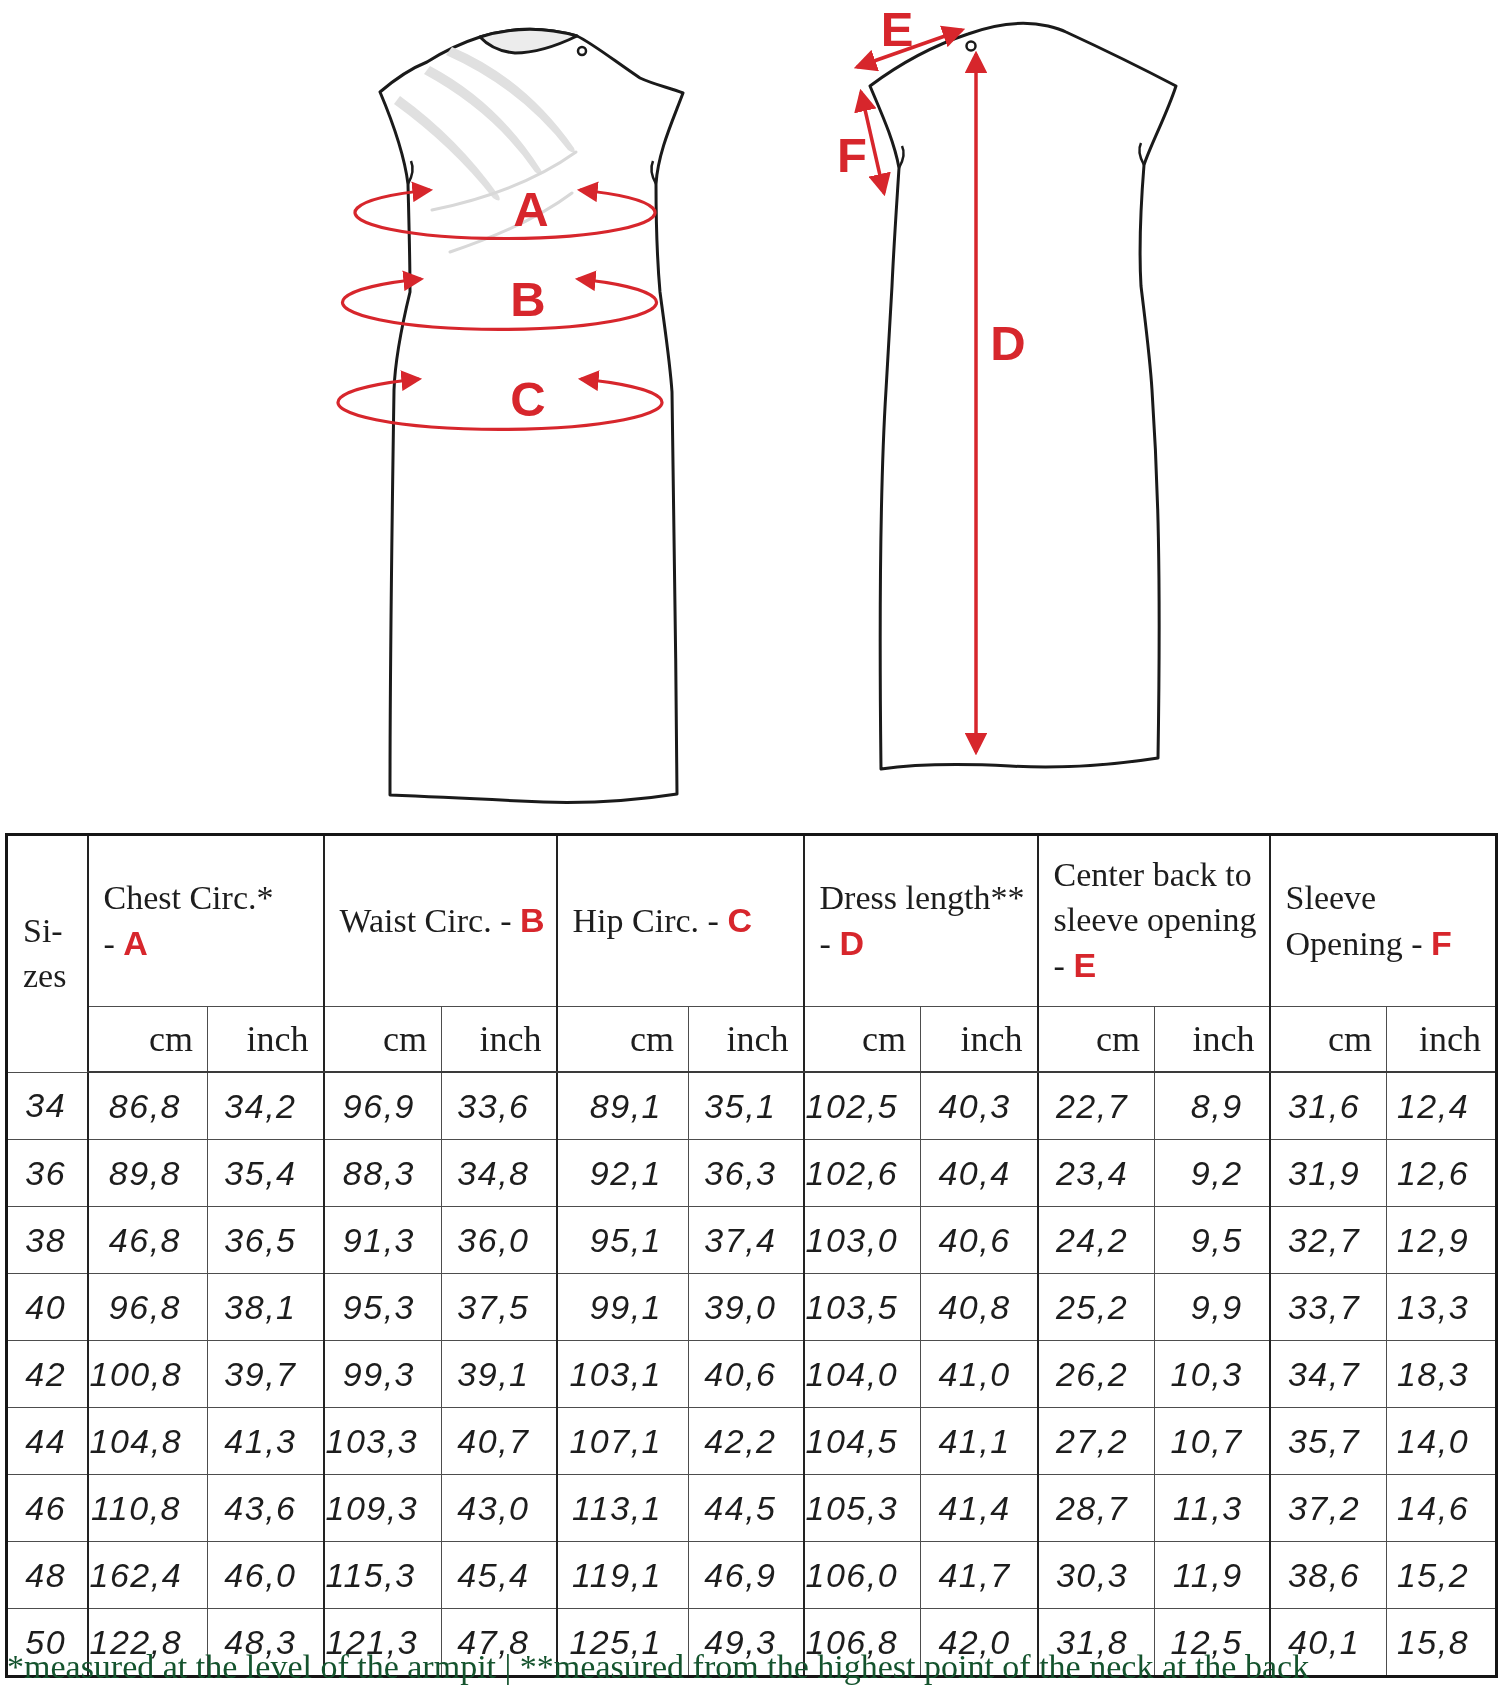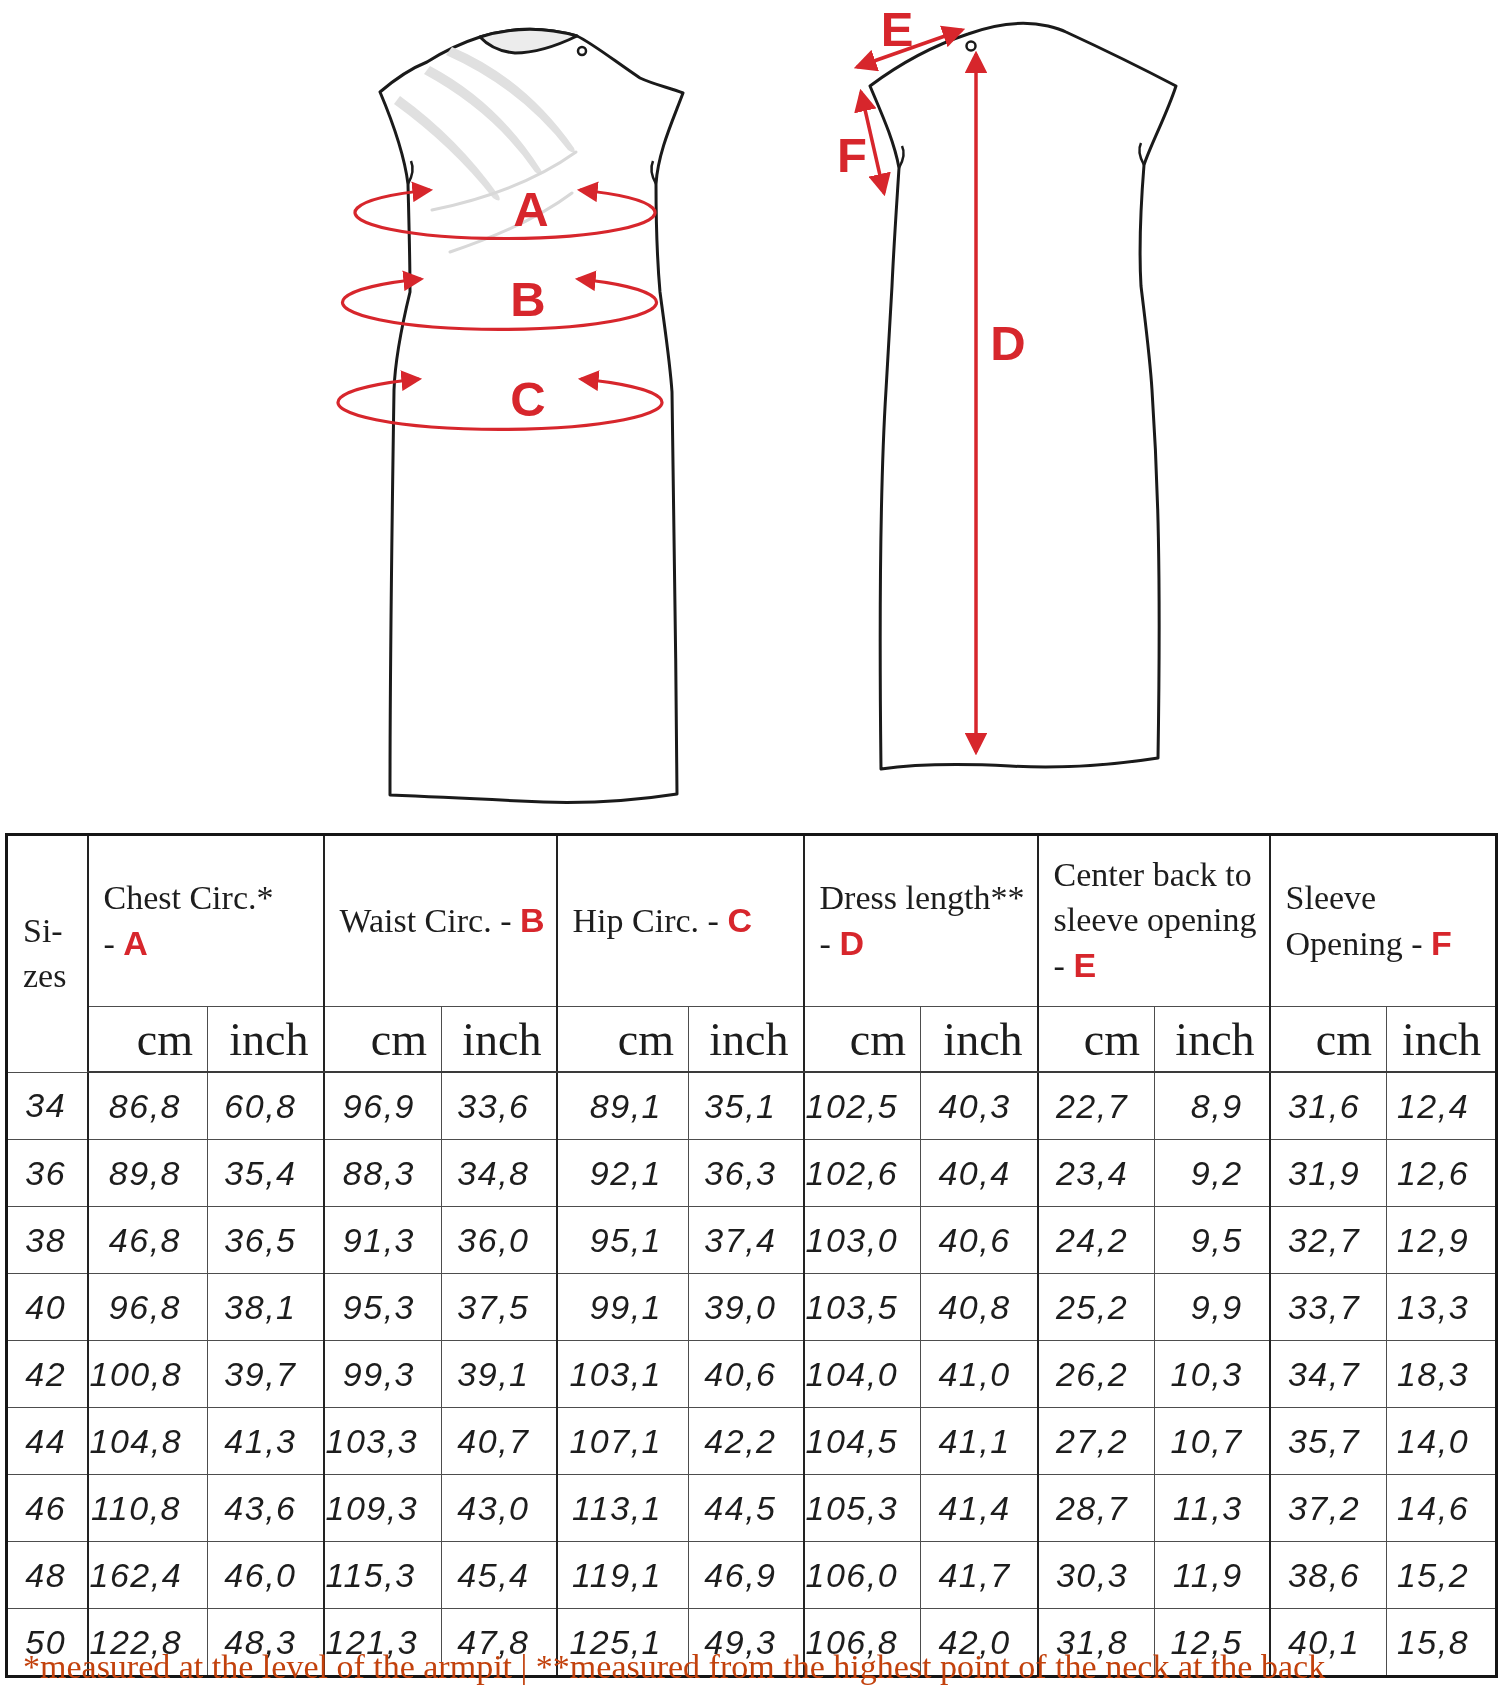--- a/index.html
+++ b/index.html
@@ -18,31 +18,31 @@
     border:3px solid #151515;
   }
   table.sizes th, table.sizes td{border:1px solid #4d4d4d;}
   .gsep{border-left:2px solid #222 !important;}
   tr.group-row th{
     height:170px;vertical-align:middle;text-align:left;
     padding:0 6px 0 15px;font-weight:normal;font-size:34px;line-height:1.32;
   }
   th.sizes-head{font-weight:normal;font-size:34px;text-align:left;padding-left:14px;line-height:1.5;margin-top:16px;}
   tr.unit-row th{
-    height:62px;font-weight:normal;font-size:46px;
+    height:62px;font-weight:normal;font-size:36px;
     text-align:right;padding-right:14px;border-bottom:2px solid #3a3a3a;
   }
   tbody td{
     height:64px;font-size:34px;font-style:italic;
     font-family:"Liberation Sans",sans-serif;letter-spacing:1.5px;
     text-align:right;padding-right:26px;color:#1d1d1d;
   }
   td.size{text-align:center;padding-right:4px;border-radius:13px;}
   .acc{color:var(--accent);font-family:"Liberation Sans",sans-serif;font-weight:bold;font-style:normal;}
-  .footnote{position:absolute;left:23px;top:1648px;font-size:34px;color:#c2410c;}
+  .footnote{position:absolute;left:7px;top:1648px;font-size:34px;color:#14532d;}
 </style>
 </head>
 <body>
 
 <div class="stage">
 
   <svg class="diagram" width="1500" height="832" viewBox="0 0 1500 832">
     <defs>
       <marker id="arr" viewBox="0 0 10 10" refX="8.5" refY="5" markerWidth="6.5" markerHeight="6.5" orient="auto-start-reverse">
         <path d="M0,0 L10,5 L0,10 Z" fill="#d7262c"></path>
@@ -186,21 +186,21 @@
           <th>inch</th>
           <th class="gsep">cm</th>
           <th>inch</th>
         </tr>
     </thead>
     <tbody id="rows">
 
     <tr>
           <td class="size">34</td>
           <td class="val gsep">86,8</td>
-          <td class="val">60,8</td>
+          <td class="val">34,2</td>
           <td class="val gsep">96,9</td>
           <td class="val">33,6</td>
           <td class="val gsep">89,1</td>
           <td class="val">35,1</td>
           <td class="val gsep">102,5</td>
           <td class="val">40,3</td>
           <td class="val gsep">22,7</td>
           <td class="val">8,9</td>
           <td class="val gsep">31,6</td>
           <td class="val">12,4</td>

